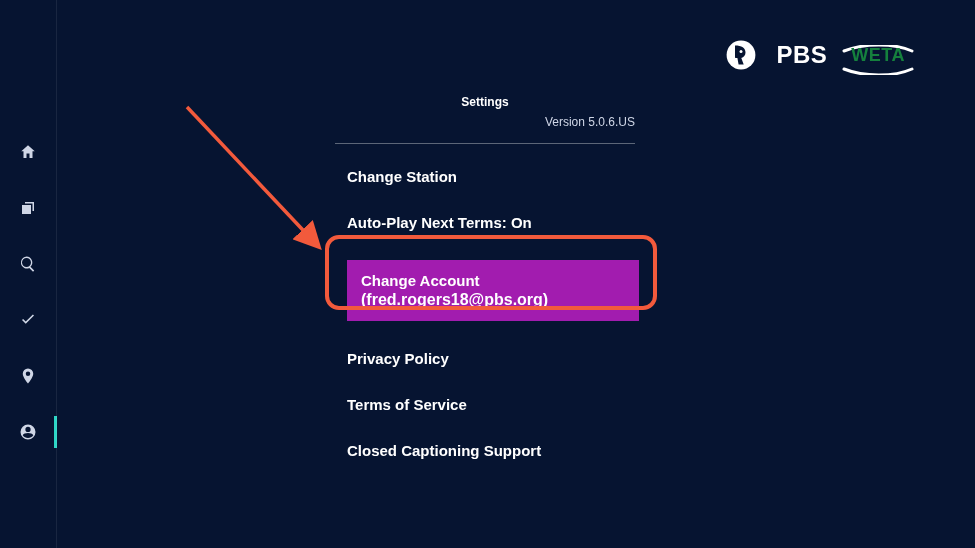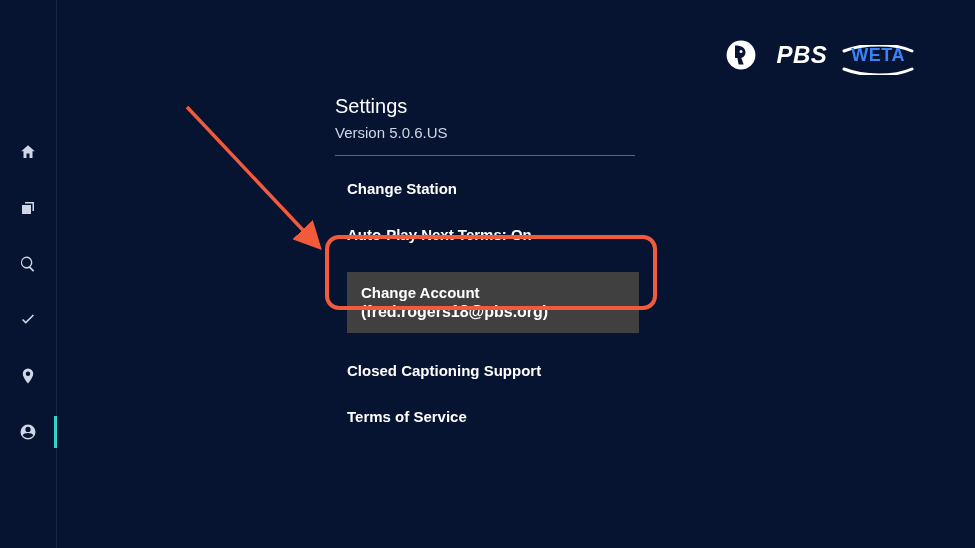--- a/index.html
+++ b/index.html
@@ -64,54 +64,53 @@
       top: 40px;
       right: 58px;
       display: flex;
       align-items: center;
       gap: 12px;
     }
     .pbs-logo {
       display: flex;
       align-items: center;
       gap: 20px;
-      font-style: italic;
     }
     .pbs-logo-text {
       font-weight: 900;
       font-size: 24px;
       letter-spacing: 0.5px;
       color: #ffffff;
     }
     .weta-wrap {
       display: flex;
       align-items: center;
       position: relative;
     }
     .weta-text {
       font-weight: 800;
       font-size: 18px;
       letter-spacing: 0.5px;
-      color: #3b82f6;
+      color: #15803d;
     }
     .content {
       position: absolute;
       left: 335px;
       top: 95px;
       width: 300px;
     }
     .title {
-      text-align: left;
-      font-weight: 400;
-      font-size: 20px;
+      text-align: center;
+      font-weight: 700;
+      font-size: 12px;
       color: #ffffff;
     }
     .version {
-      text-align: left;
-      font-size: 15px;
+      text-align: right;
+      font-size: 12px;
       color: #cfd6e6;
       margin-top: 6px;
     }
     .hr {
       margin-top: 14px;
       height: 1px;
       background: rgba(255,255,255,0.35);
       width: 300px;
     }
     .menu {
@@ -121,21 +120,21 @@
       flex-direction: column;
       gap: 29px;
     }
     .menu-item {
       font-size: 15px;
       font-weight: 700;
       color: #ffffff;
       cursor: pointer;
     }
     .menu-item-selected {
-      background: #404040;
+      background: #a21caf;
       padding: 12px 14px;
       border-radius: 0;
       line-height: 1.2;
       width: 292px;
       margin-left: 0;
     }
     .menu-item-selected .line1 {
       font-size: 15px;
       font-weight: 800;
     }
@@ -219,22 +218,23 @@
   <div class="title">Settings</div>
   <div class="version">Version 5.0.6.US</div>
   <div class="hr"></div>
   <div class="menu">
     <div class="menu-item">Change Station</div>
     <div class="menu-item">Auto-Play Next Terms: On</div>
     <div class="menu-item menu-item-selected">
       <div class="line1">Change Account</div>
       <div class="line2">(fred.rogers18@pbs.org)</div>
     </div>
+    <div class="menu-item">Privacy Policy</div>
+    <div class="menu-item">Terms of Service</div>
     <div class="menu-item">Closed Captioning Support</div>
-    <div class="menu-item">Terms of Service</div>
   </div>
 </div>
 
 <div class="annotation-box"></div>
 <svg class="annotation-arrow" width="170" height="170" viewBox="0 0 170 170">
   <defs>
     <marker id="arrowhead" markerWidth="8" markerHeight="8" refX="6" refY="4" orient="auto">
       <path d="M0,0 L8,4 L0,8 Z" fill="#f25a3c"></path>
     </marker>
   </defs>

